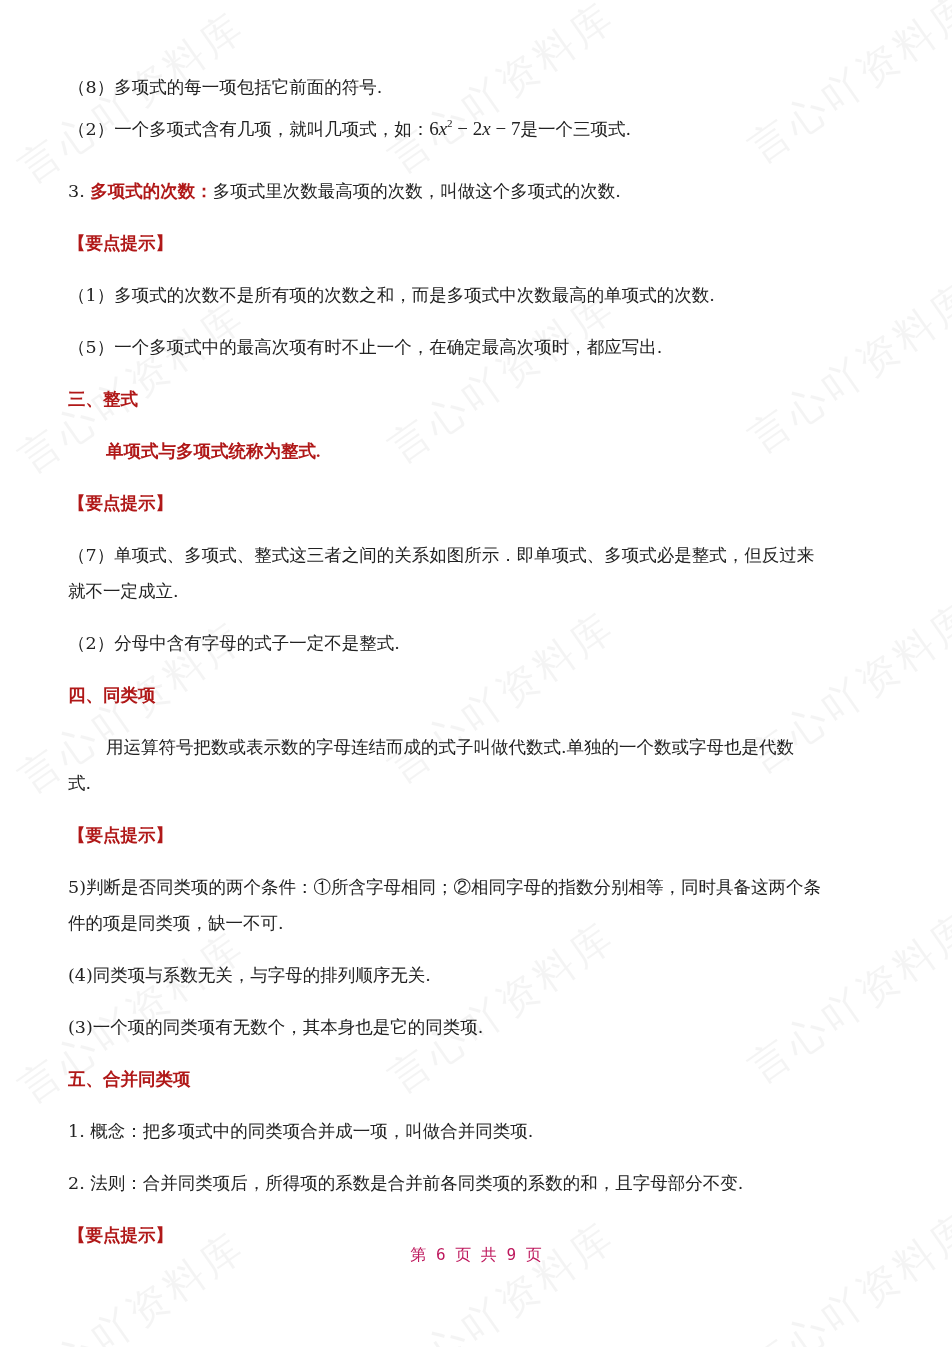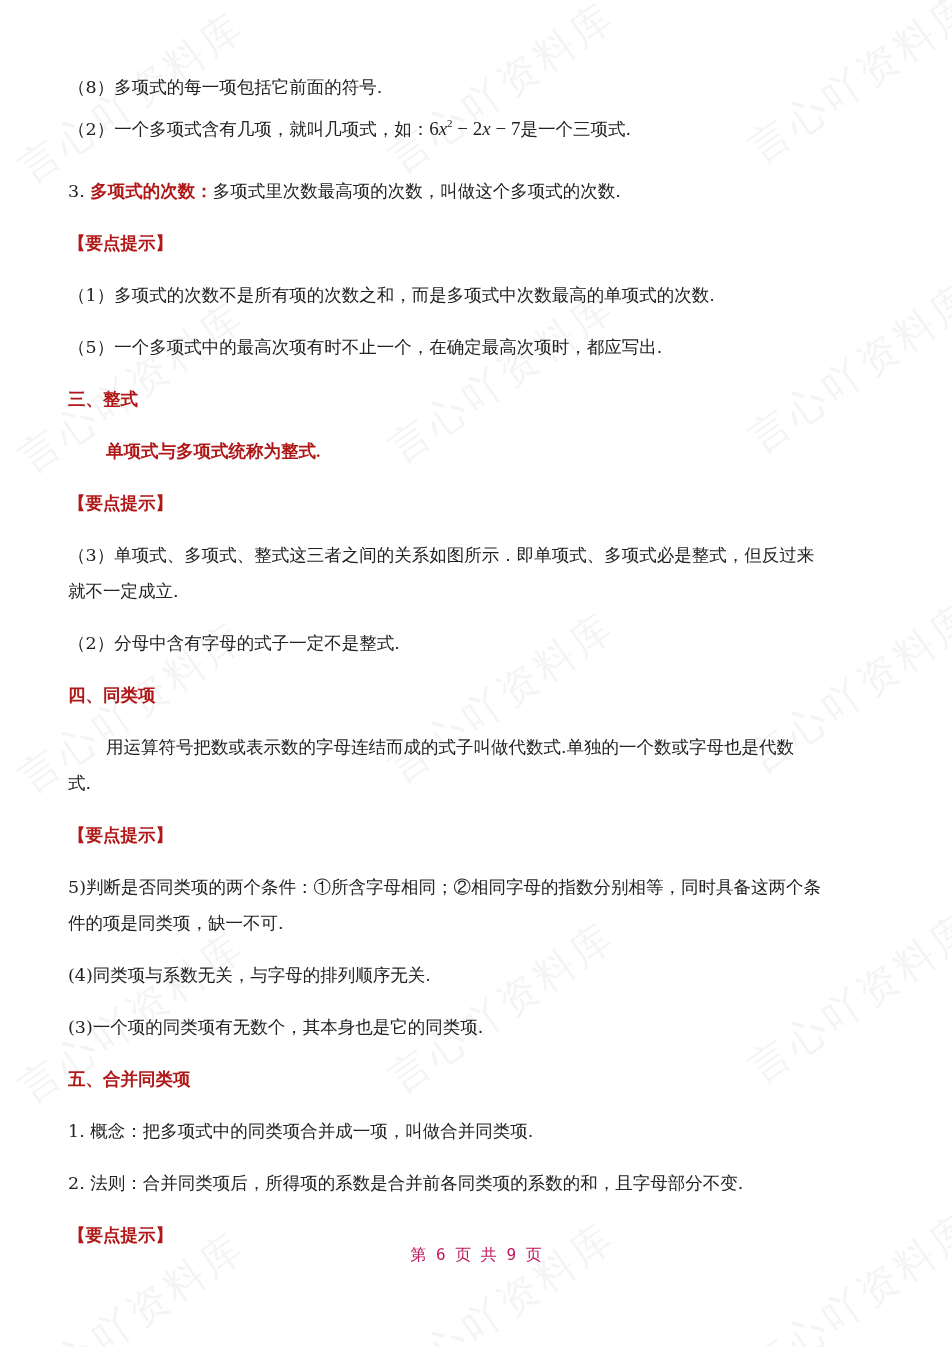--- a/index.html
+++ b/index.html
@@ -57,21 +57,21 @@
     <span class="red">多项式的次数：</span><span>多项式里次数最高项的次数，叫做这个多项式的次数.</span>
   </div>
 
   <div class="line red" style="top:230px">【要点提示】</div>
   <div class="line" style="top:282px">（1）多项式的次数不是所有项的次数之和，而是多项式中次数最高的单项式的次数.</div>
   <div class="line" style="top:334px">（5）一个多项式中的最高次项有时不止一个，在确定最高次项时，都应写出.</div>
 
   <div class="line red" style="top:386px">三、整式</div>
   <div class="line red indent" style="top:438px">单项式与多项式统称为整式.</div>
   <div class="line red" style="top:490px">【要点提示】</div>
-  <div class="line" style="top:542px">（3）单项式、多项式、整式这三者之间的关系如图所示．即单项式、多项式必是整式，但反过来</div>
+  <div class="line" style="top:542px">（7）单项式、多项式、整式这三者之间的关系如图所示．即单项式、多项式必是整式，但反过来</div>
   <div class="line" style="top:578px">就不一定成立.</div>
   <div class="line" style="top:630px">（2）分母中含有字母的式子一定不是整式.</div>
 
   <div class="line red" style="top:682px">四、同类项</div>
   <div class="line indent" style="top:734px">用运算符号把数或表示数的字母连结而成的式子叫做代数式.单独的一个数或字母也是代数</div>
   <div class="line" style="top:770px">式.</div>
   <div class="line red" style="top:822px">【要点提示】</div>
   <div class="line" style="top:874px">5)判断是否同类项的两个条件：①所含字母相同；②相同字母的指数分别相等，同时具备这两个条</div>
   <div class="line" style="top:910px">件的项是同类项，缺一不可.</div>
   <div class="line" style="top:962px">(4)同类项与系数无关，与字母的排列顺序无关.</div>

